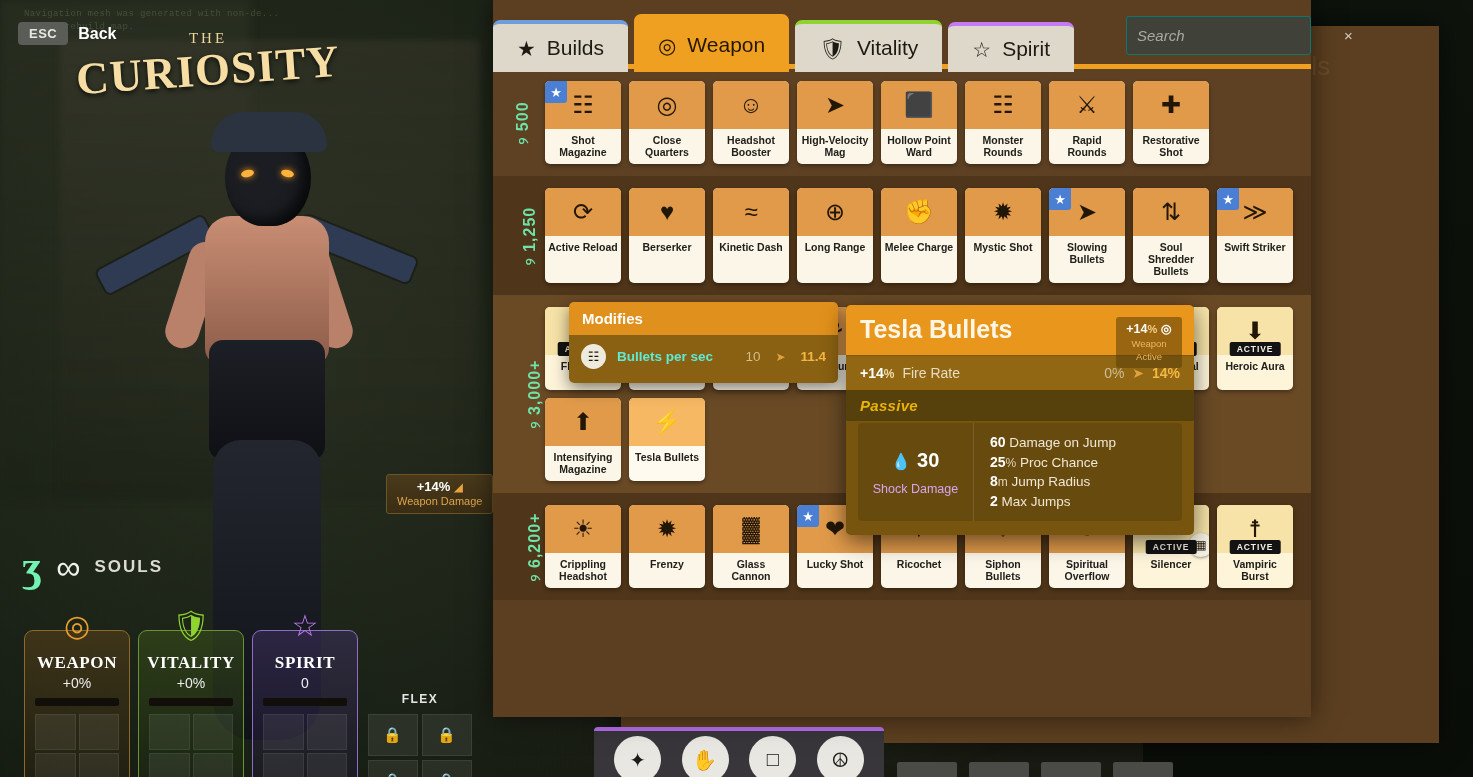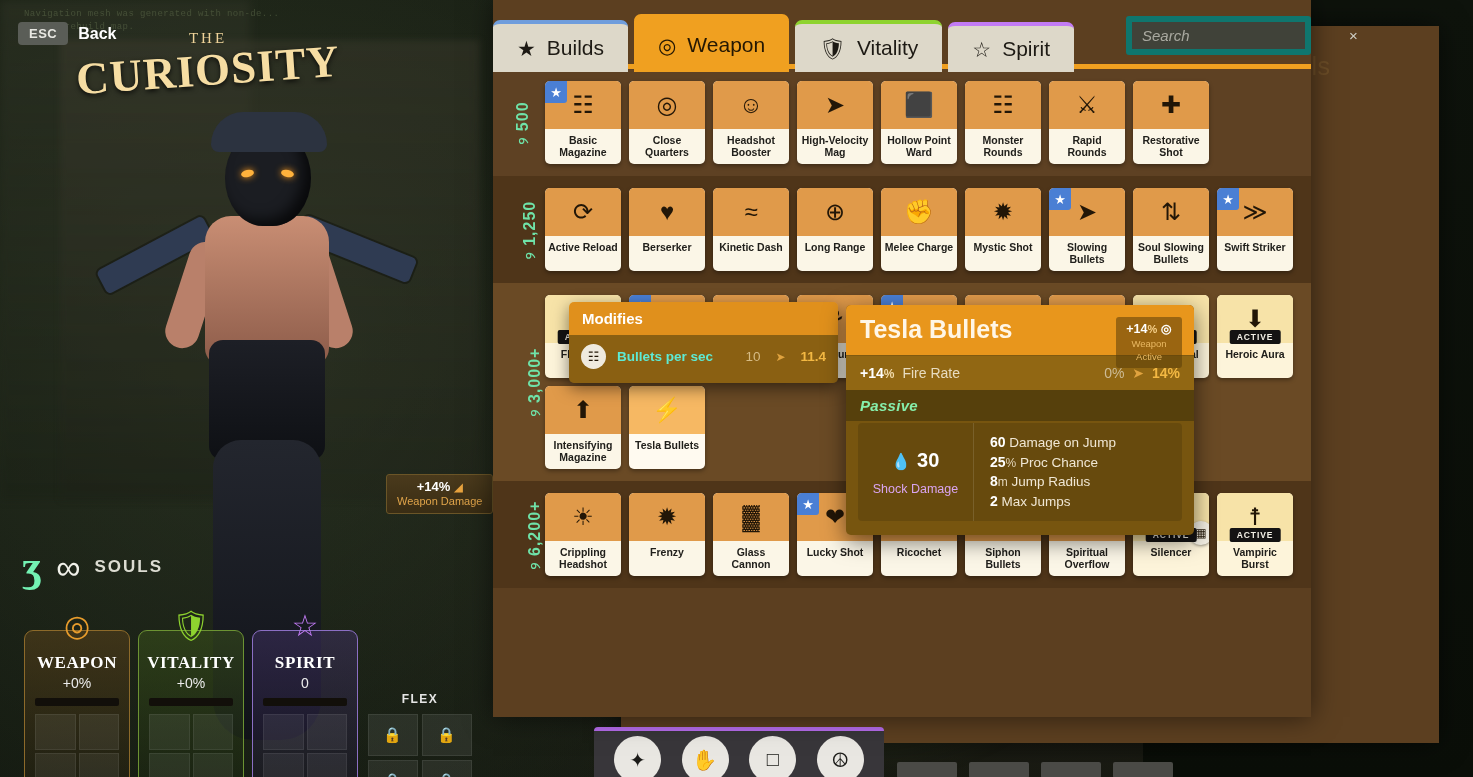--- a/index.html
+++ b/index.html
@@ -198,21 +198,21 @@
   .tab.weapon{ background:#f0a020; height:58px; border-top-color:#f0a020; color:#241703;}
   .tab.vitality{ border-top-color:#8ed32f; height:52px; }
   .tab.spirit{ border-top-color:#c27bf5; height:50px; }
   .tabstrip{
     position:absolute; left:0; top:64px; width:818px; height:5px; background:#f0a020; z-index:5;
   }
 
   
   .search{
     position:absolute; left:1126px; top:16px; width:185px; height:39px;
-    background:rgba(62,66,60,.92); border:6px solid #0f766e; border-radius:3px;
+    background:rgba(62,66,60,.92); border:1px solid #0f766e; border-radius:3px;
     display:flex; align-items:center; padding:0 10px; z-index:20;
   }
   .search input{
     flex:1; background:transparent; border:0; outline:none;
     color:#cfcfc6; font-size:15px; font-style:italic; font-family:"Liberation Sans",sans-serif;
   }
   .search input::placeholder{ color:#a9a9a0; font-style:italic; }
   .search .clear{ color:#cfcfc6; font-size:15px; cursor:pointer; padding-left:6px;}
 
   
@@ -301,21 +301,21 @@
     border-top:1px solid rgba(0,0,0,.12);
   }
   .tt-stat .a{ font-size:14px; font-weight:bold; color:#fff; }
   .tt-stat .a em{ font-style:normal; font-size:12px; color:#f0d9a8; }
   .tt-stat .b{ font-size:14px; color:#e8dcc0; margin-left:8px; }
   .tt-stat .rt{ margin-left:auto; font-size:14px; color:#cdbc97; }
   .tt-stat .rt .ar{ color:#e0a33f; margin:0 4px; }
   .tt-stat .rt .hi{ color:#f3b843; font-weight:bold; }
   .tt-section{
     background:#56400c; padding:7px 14px; font-size:15px; font-style:italic;
-    color:#86efac; font-weight:bold; letter-spacing:.3px;
+    color:#eab308; font-weight:bold; letter-spacing:.3px;
   }
   .tt-desc{
     padding:13px 14px 11px; font-size:14.5px; line-height:20px; color:#f4ecda;
   }
   .tt-desc b{ color:#fff; }
   .tt-box{
     margin:2px 12px 14px; background:rgba(0,0,0,.13); border-radius:4px;
     display:flex; min-height:92px;
   }
   .tt-box .left{
@@ -469,21 +469,21 @@
 
       <div class="rows" id="rows">
           <div class="row t500">
             <div class="tier"><span class="cur">୨</span> 500</div>
             <div class="cards">
               <div class="card">
                 <div class="art">
                   <span class="star">★</span>
                   <span class="glyph">☷</span>
                 </div>
-                <div class="nm">Basic Magazine</div>
+                <div class="nm">Shot Magazine</div>
               </div>
               <div class="card">
                 <div class="art">
                   <span class="glyph">◎</span>
                 </div>
                 <div class="nm">Close Quarters</div>
               </div>
               <div class="card">
                 <div class="art">
                   <span class="glyph">☺</span>
@@ -565,21 +565,21 @@
                 <div class="art">
                   <span class="star">★</span>
                   <span class="glyph">➤</span>
                 </div>
                 <div class="nm">Slowing Bullets</div>
               </div>
               <div class="card">
                 <div class="art">
                   <span class="glyph">⇅</span>
                 </div>
-                <div class="nm">Soul Slowing Bullets</div>
+                <div class="nm">Soul Shredder Bullets</div>
               </div>
               <div class="card">
                 <div class="art">
                   <span class="star">★</span>
                   <span class="glyph">≫</span>
                 </div>
                 <div class="nm">Swift Striker</div>
               </div>
             </div>
           </div>

